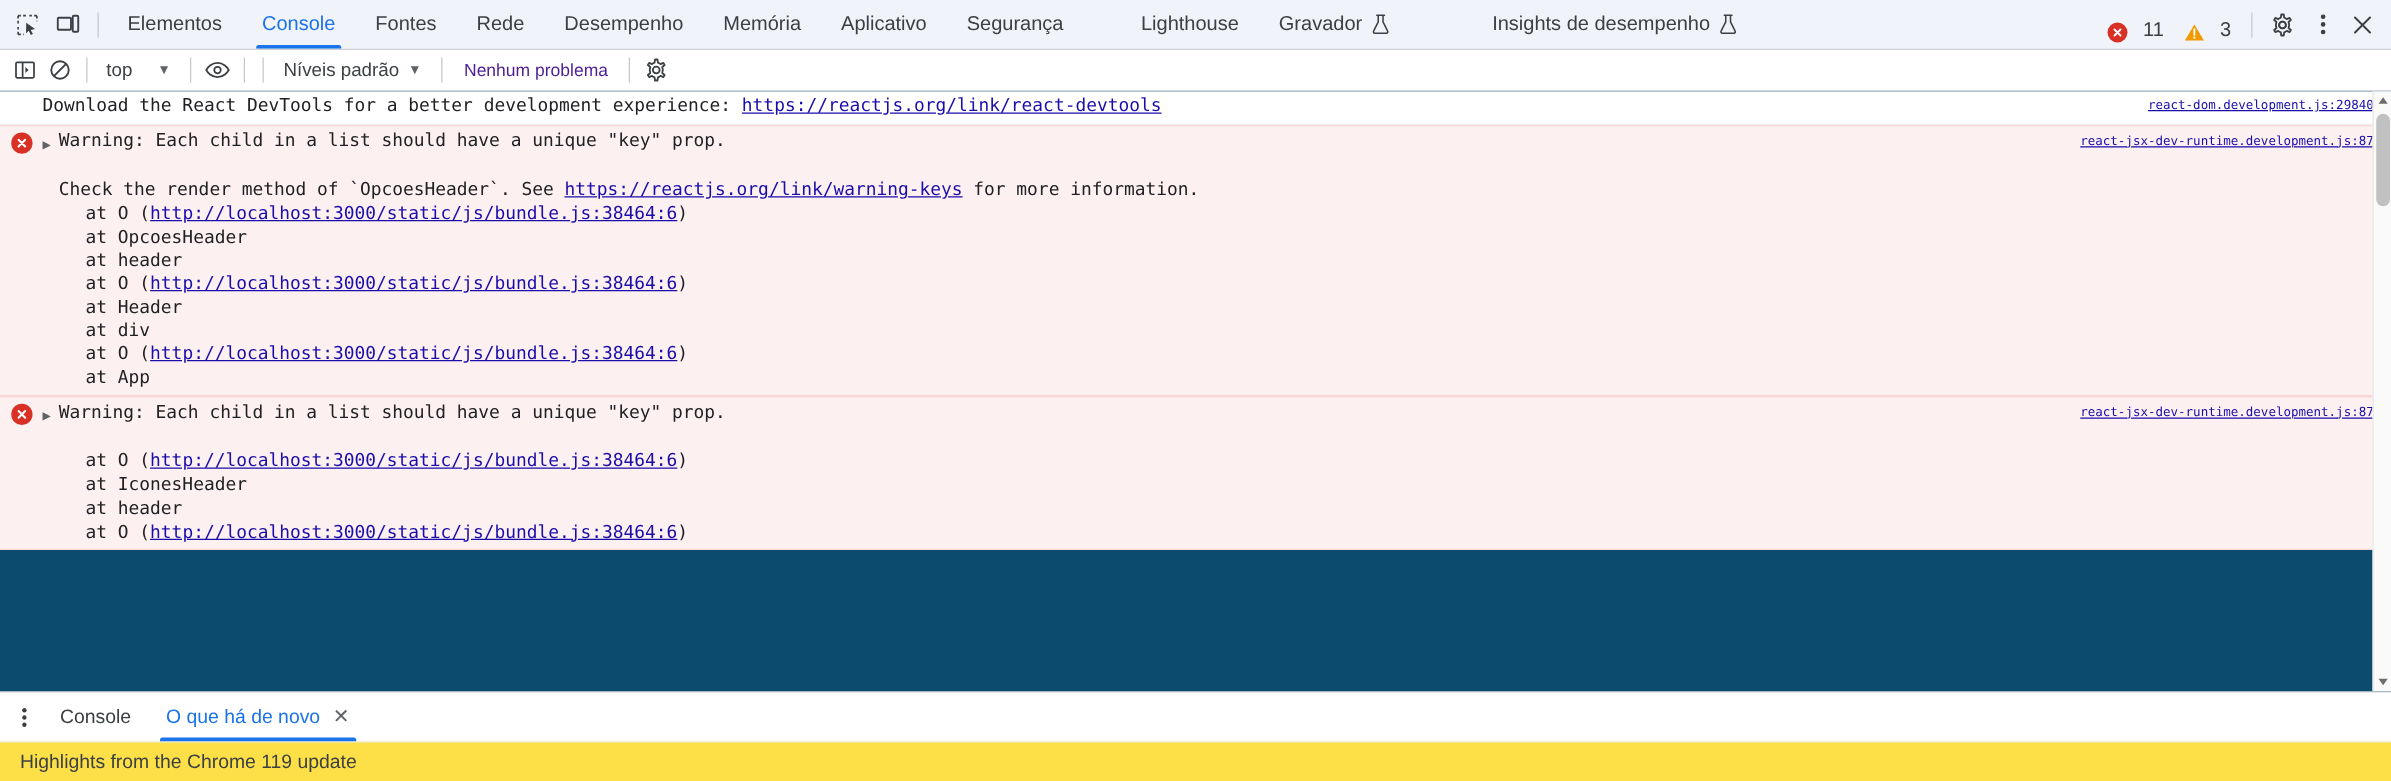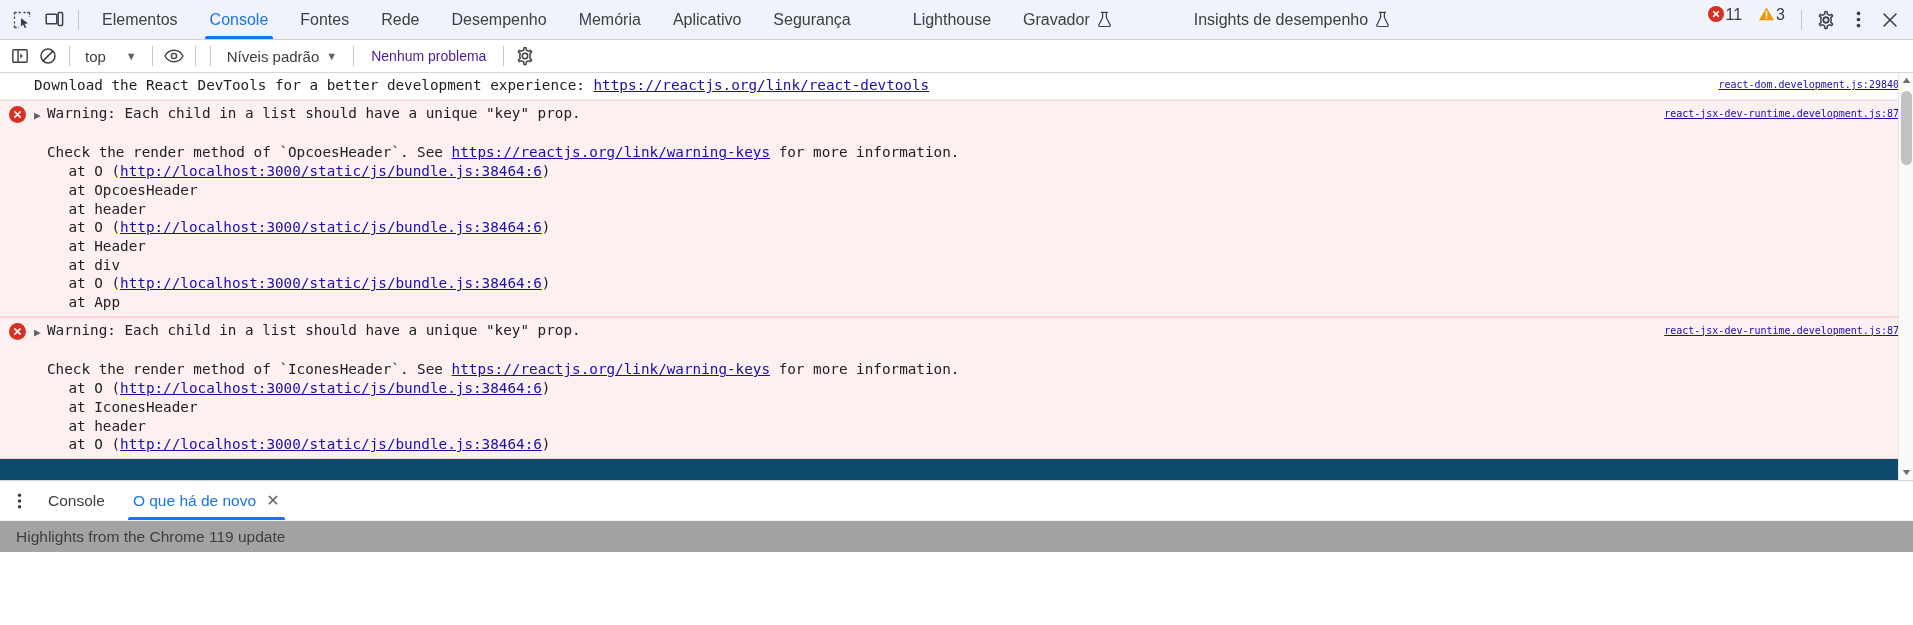--- a/index.html
+++ b/index.html
@@ -6,21 +6,21 @@
   * { box-sizing: border-box; }
   html, body {
     margin: 0; padding: 0;
     width: 1913px; height: 625px;
     overflow: hidden;
     background: #ffffff;
     font-family: "Liberation Sans", sans-serif;
     -webkit-font-smoothing: antialiased;
   }
   .app {
-    width: 1913px; height: 552px;
+    width: 1913px; height: 625px;
     display: flex; flex-direction: column;
     position: relative;
   }
 
   
   .tabbar {
     height: 40px; min-height: 40px;
     background: #f0f3f9;
     border-bottom: 1px solid #cdd0d4;
     display: flex; align-items: stretch;
@@ -58,21 +58,21 @@
     left: 11px; right: 11px; bottom: 0; height: 3px;
     background: #1a73e8;
     border-radius: 2px 2px 0 0;
   }
   .flask { width: 15px; height: 17px; flex: none; }
   .tb-right {
     display: flex; align-items: center;
     padding-right: 8px; gap: 2px;
   }
   .counter {
-    display: flex; align-items: flex-start; gap: 1px;
+    display: flex; align-items: flex-end; gap: 12px;
     padding: 0 7px; cursor: pointer;
     font-size: 16px; color: #3c4043;
     height: 28px; border-radius: 3px;
   }
   .err-dot {
     width: 16px; height: 16px; border-radius: 50%;
     background: #d93025;
     display: flex; align-items: center; justify-content: center;
     flex: none;
   }
@@ -225,21 +225,21 @@
     content: ""; position: absolute;
     left: 9px; right: 9px; bottom: 0; height: 3px;
     background: #1a73e8; border-radius: 2px 2px 0 0;
   }
   .xclose {
     font-size: 16px; color: #5f6368; line-height: 1;
     margin-left: 2px; cursor: pointer;
   }
   .statusbar {
     height: 32px; min-height: 32px;
-    background: #a3a3a3;
+    background: #fde047;
     display: flex; align-items: center;
     padding: 0 16px;
     font-size: 15.5px; color: #3c4043;
     border-top: 1px solid #f0f0f0;
   }
 </style>
 </head>
 <body>
 
 <div class="app">
@@ -450,23 +450,20 @@
                 <path d="M2.6 2.6 L7.4 7.4 M7.4 2.6 L2.6 7.4" stroke="#fff" stroke-width="1.5" stroke-linecap="round"></path>
               </svg>
             </span>
           </div>
           <div class="body">
             <div class="firstline">
               <span class="tri">▶</span>
               <span class="txt">Warning: Each child in a list should have a unique "key" prop.</span>
             </div>
             <div style="height:18px"></div>
-            <div style="padding-left:13px">
-              <span class="txt">Check the render method of `IconesHeader`. See </span><span class="lnk">https://reactjs.org/link/warning-keys</span><span class="txt"> for more information.</span>
-            </div>
             <div class="stack"><span>    at O (</span><span class="lnk">http://localhost:3000/static/js/bundle.js:38464:6</span><span>)</span>
 <span>    at IconesHeader</span>
 <span>    at header</span>
 <span>    at O (</span><span class="lnk">http://localhost:3000/static/js/bundle.js:38464:6</span><span>)</span></div>
           </div>
         </div>
         <span class="srcref" style="top:4px;">react-jsx-dev-runtime.development.js:87</span>
       </div>
 
     </div>

